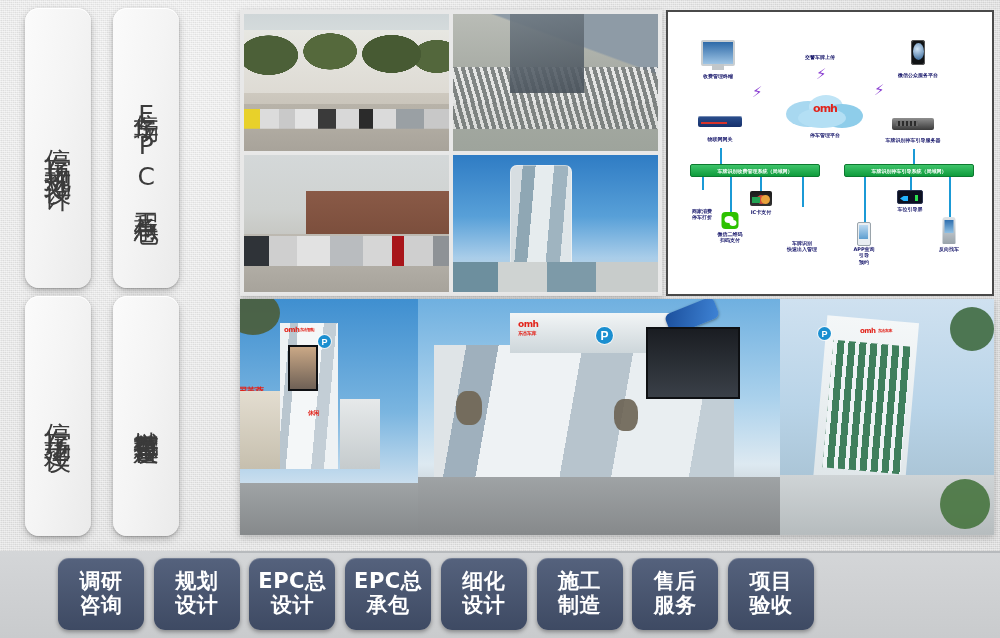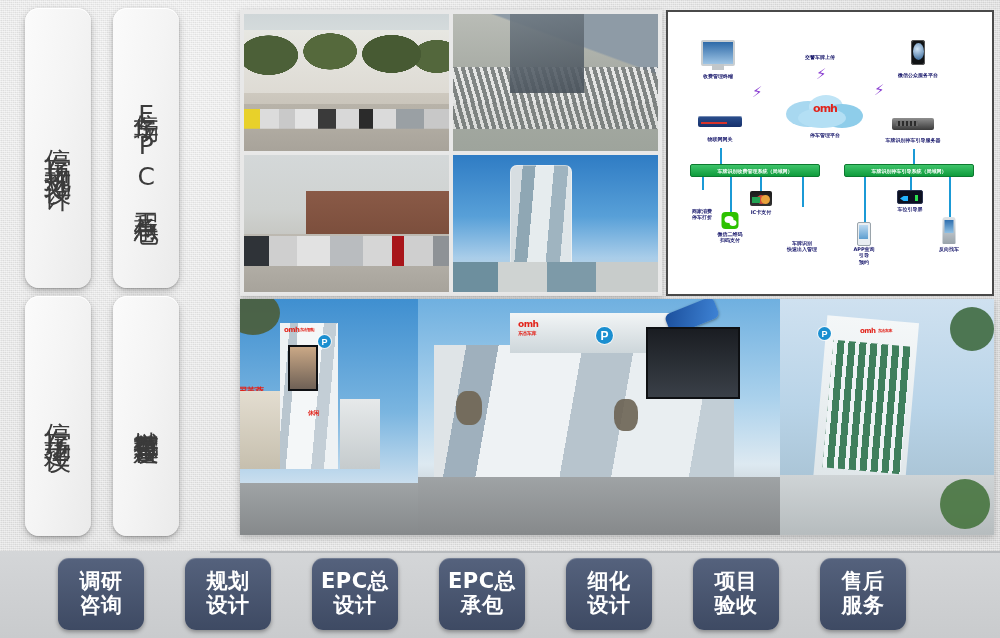--- a/index.html
+++ b/index.html
@@ -185,21 +185,21 @@
 
   
   #procband{
     position:absolute;left:0;bottom:0;width:100%;height:87px;
     background:linear-gradient(#d4d6d8,#c9cbcd);
   }
   #procband:before{
     content:"";position:absolute;left:210px;top:0;right:0;height:2px;background:#b7babd;
   }
   #procbar{
-    position:absolute;left:58px;bottom:8px;width:848px;height:72px;
+    position:absolute;left:58px;bottom:8px;width:756px;height:72px;
     display:flex;justify-content:space-between;align-items:stretch;
   }
   .pbtn{
     width:86px;border-radius:11px;
     background:linear-gradient(#55627d,#3e4a63);
     box-shadow:0 2px 4px rgba(0,0,0,.35),inset 0 1px 0 rgba(255,255,255,.18);
     color:#fff;display:flex;align-items:center;justify-content:center;text-align:center;
     font-size:21px;font-weight:700;line-height:1.14;letter-spacing:.5px;
     font-family:"DejaVu Sans","Liberation Sans",sans-serif;
     white-space:pre-line;
@@ -362,18 +362,20 @@
     <div class="pbtn">调研
 咨询</div>
     <div class="pbtn">规划
 设计</div>
     <div class="pbtn">EPC总
 设计</div>
     <div class="pbtn">EPC总
 承包</div>
     <div class="pbtn">细化
 设计</div>
+    <div class="pbtn">施工
+制造</div>
+    <div class="pbtn">售后
+服务</div>
     <div class="pbtn">项目
 验收</div>
-    <div class="pbtn">售后
-服务</div>
   </div>
 </div>
 
 </body></html>

